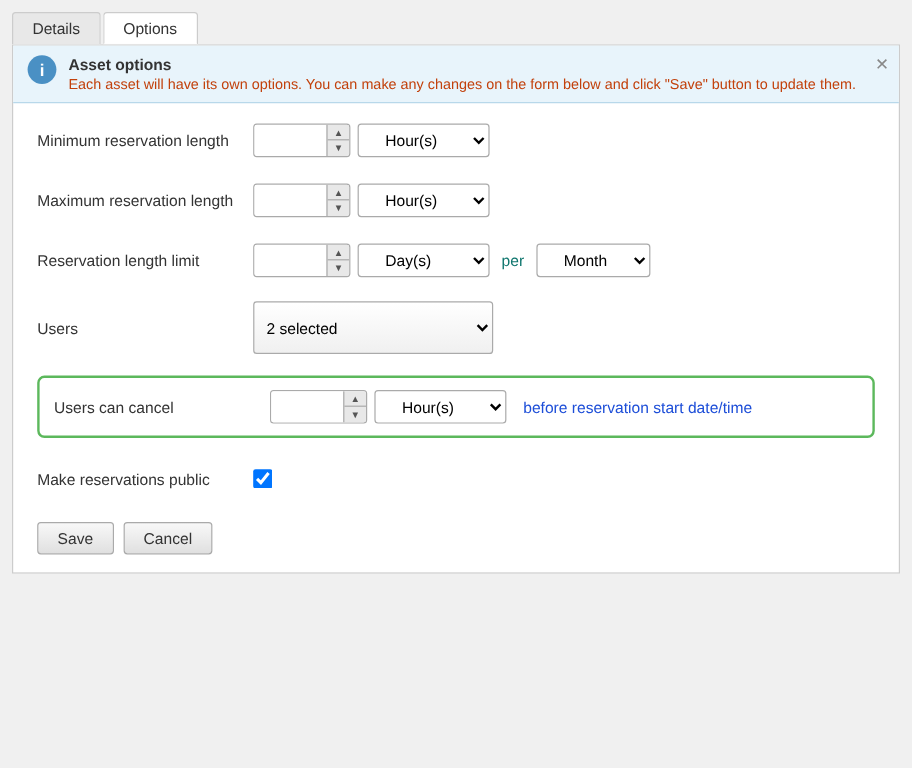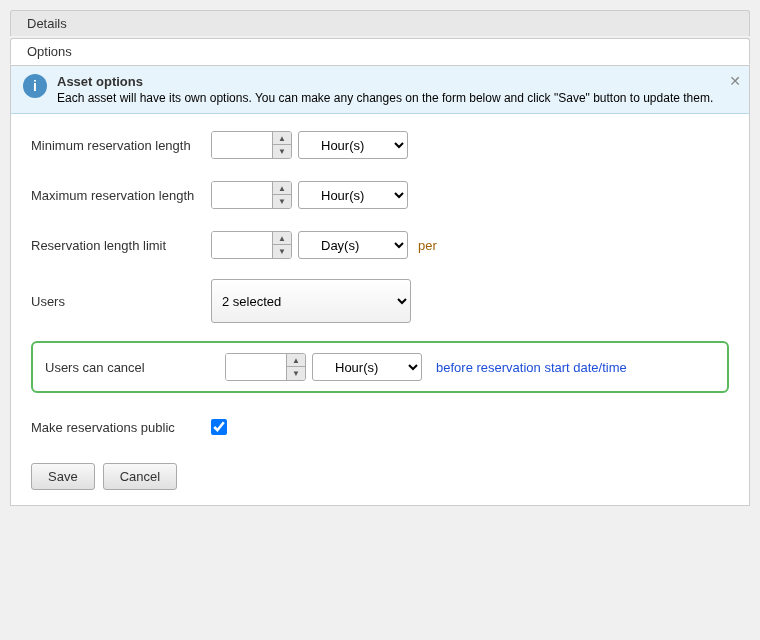--- a/index.html
+++ b/index.html
@@ -15,21 +15,20 @@
       background: #f0f0f0;
       width: 760px;
       min-height: 640px;
       padding: 10px;
     }
     
     .tabs {
       display: flex;
       gap: 2px;
       margin-bottom: 0;
-      flex-direction: column;
     }
     .tab {
       padding: 5px 16px;
       border: 1px solid #ccc;
       background: #e8e8e8;
       cursor: pointer;
       border-bottom: none;
       border-radius: 3px 3px 0 0;
       font-size: 13px;
       color: #333;
@@ -71,21 +70,21 @@
     }
     .info-text {
       flex: 1;
     }
     .info-title {
       font-weight: bold;
       color: #333;
       font-size: 13px;
     }
     .info-desc {
-      color: #000000;
+      color: #c2410c;
       font-size: 12px;
       margin-top: 2px;
     }
     .close-btn {
       position: absolute;
       right: 8px;
       top: 8px;
       cursor: pointer;
       color: #888;
       font-size: 14px;
@@ -156,21 +155,21 @@
       border: 1px solid #aaa;
       border-radius: 3px;
       padding: 4px 18px;
       font-size: 13px;
       background: #fff;
       cursor: pointer;
       outline: none;
       height: 28px;
     }
     .per-label {
-      color: #a16207;
+      color: #0f766e;
       font-size: 13px;
       margin: 0 4px;
     }
     
     .users-select {
       width: 200px;
       height: 44px;
       border: 1px solid #aaa;
       border-radius: 3px;
       padding: 4px 6px;
@@ -293,20 +292,26 @@
               <button class="spinner-arrow">▼</button>
             </div>
           </div>
           <select class="form-select">
             <option>Hour(s)</option>
             <option selected="">Day(s)</option>
             <option>Week(s)</option>
             <option>Month(s)</option>
           </select>
           <span class="per-label">per</span>
+          <select class="form-select">
+            <option>Day</option>
+            <option>Week</option>
+            <option selected="">Month</option>
+            <option>Year</option>
+          </select>
         </div>
       </div>
 
       <div class="form-row">
         <div class="form-label">Users</div>
         <div class="form-controls">
           <select class="users-select">
             <option>2 selected</option>
           </select>
         </div>

